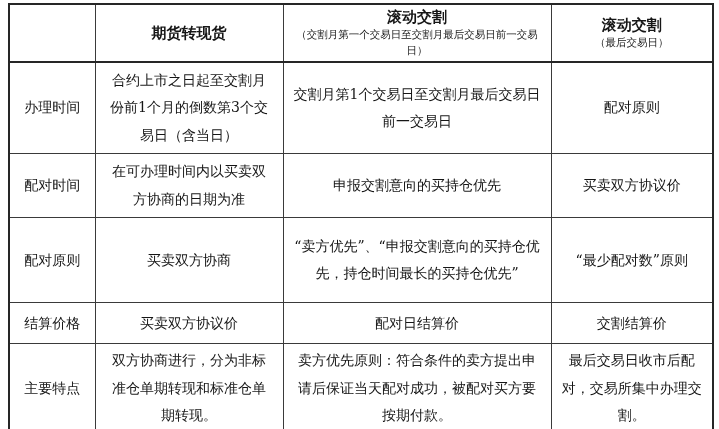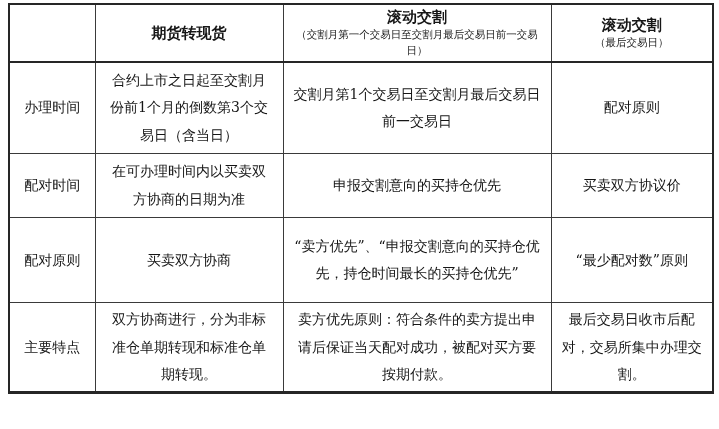--- a/index.html
+++ b/index.html
@@ -100,20 +100,26 @@
         <td class="al pad-md">在可办理时间内以买卖双方协商的日期为准</td>
         <td>申报交割意向的买持仓优先</td>
         <td>买卖双方协议价</td>
       </tr>
       <tr class="r2">
         <td class="row-label">配对原则</td>
         <td>买卖双方协商</td>
         <td class="al pad-lg">“卖方优先”、“申报交割意向的买持仓优先，持仓时间最长的买持仓优先”</td>
         <td>“最少配对数”原则</td>
       </tr>
+      <tr class="r3">
+        <td class="row-label">结算价格</td>
+        <td>买卖双方协议价</td>
+        <td>配对日结算价</td>
+        <td>交割结算价</td>
+      </tr>
       <tr class="r4">
         <td class="row-label">主要特点</td>
         <td class="al pad-md">双方协商进行，分为非标准仓单期转现和标准仓单期转现。</td>
         <td class="al pad-lg">卖方优先原则：符合条件的卖方提出申请后保证当天配对成功，被配对买方要按期付款。</td>
         <td class="al pad-md">最后交易日收市后配对，交易所集中办理交割。</td>
       </tr>
     </tbody>
   </table>
 </div>
 

